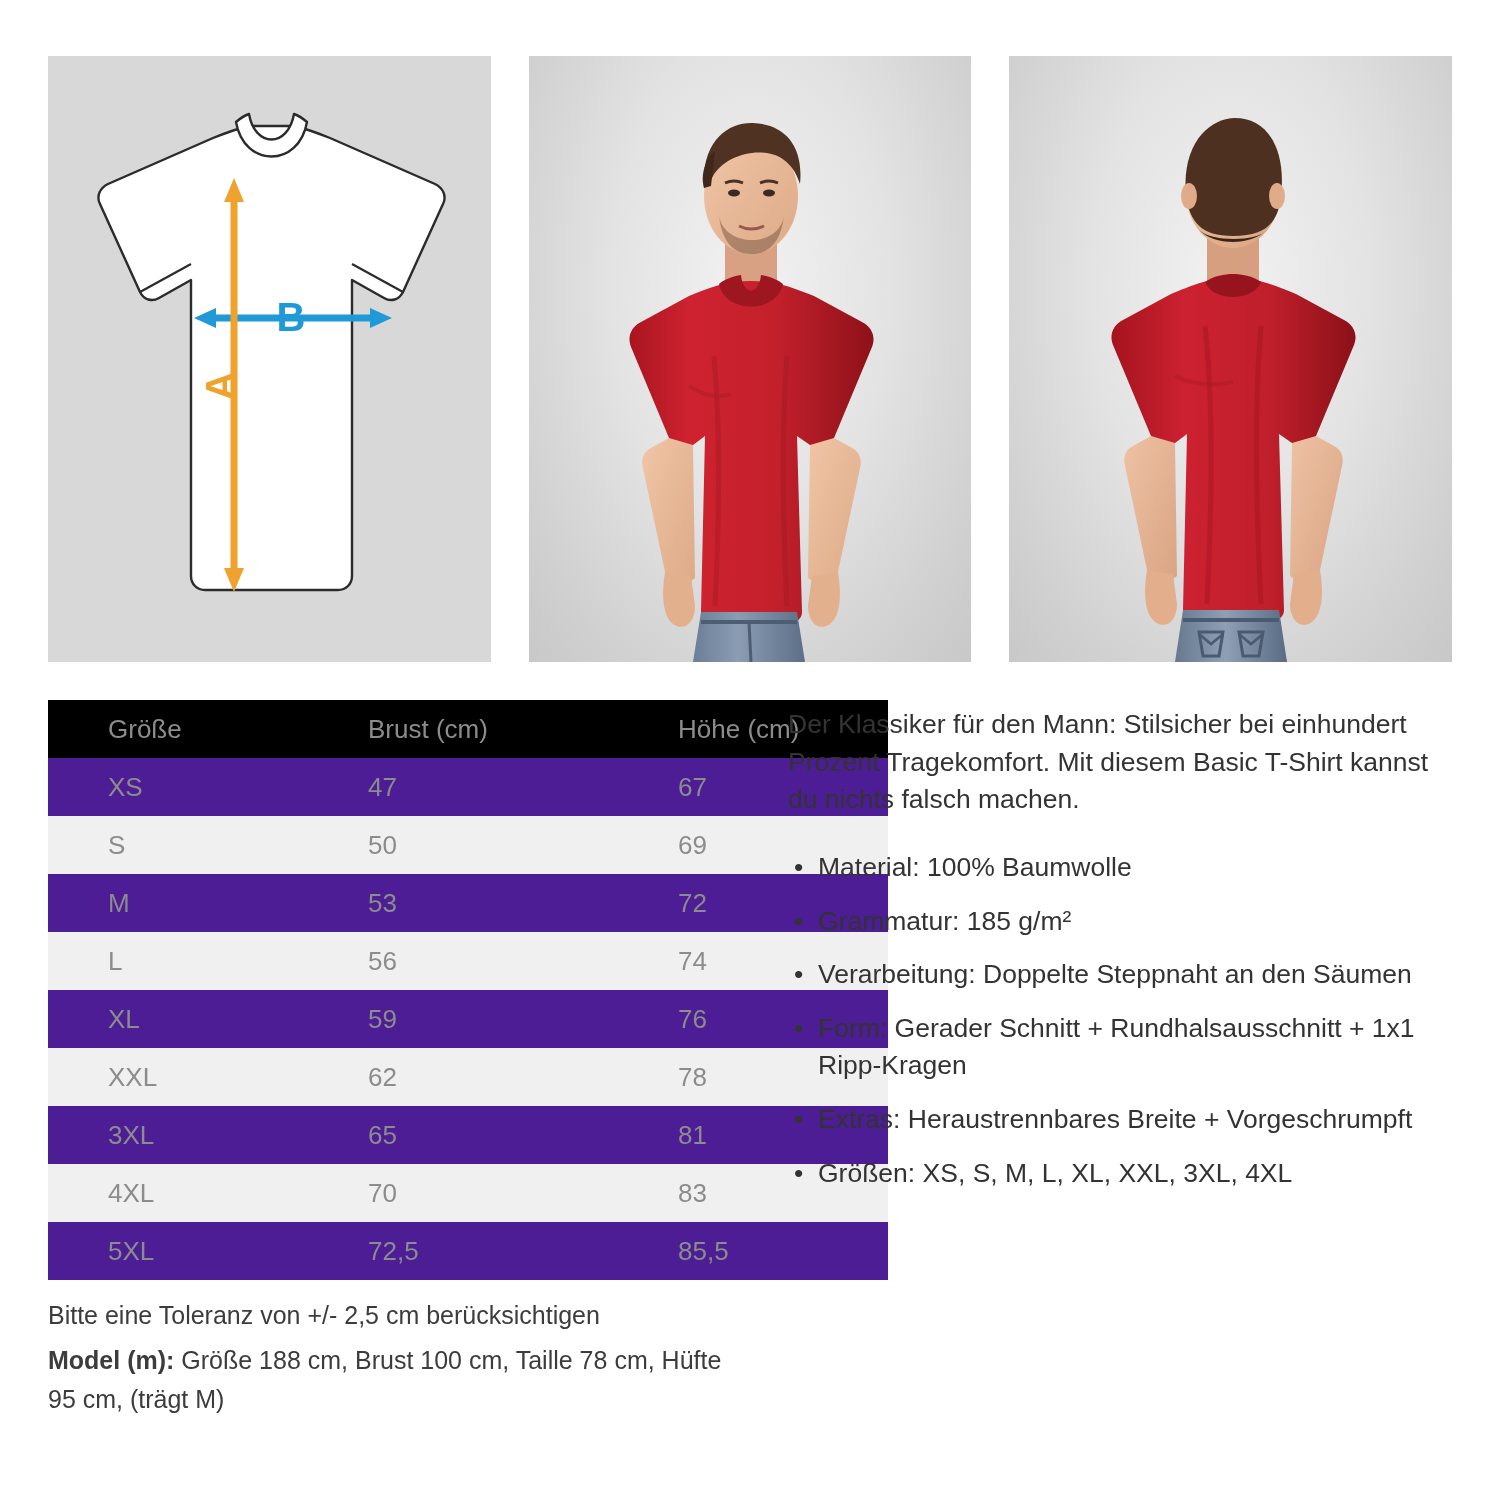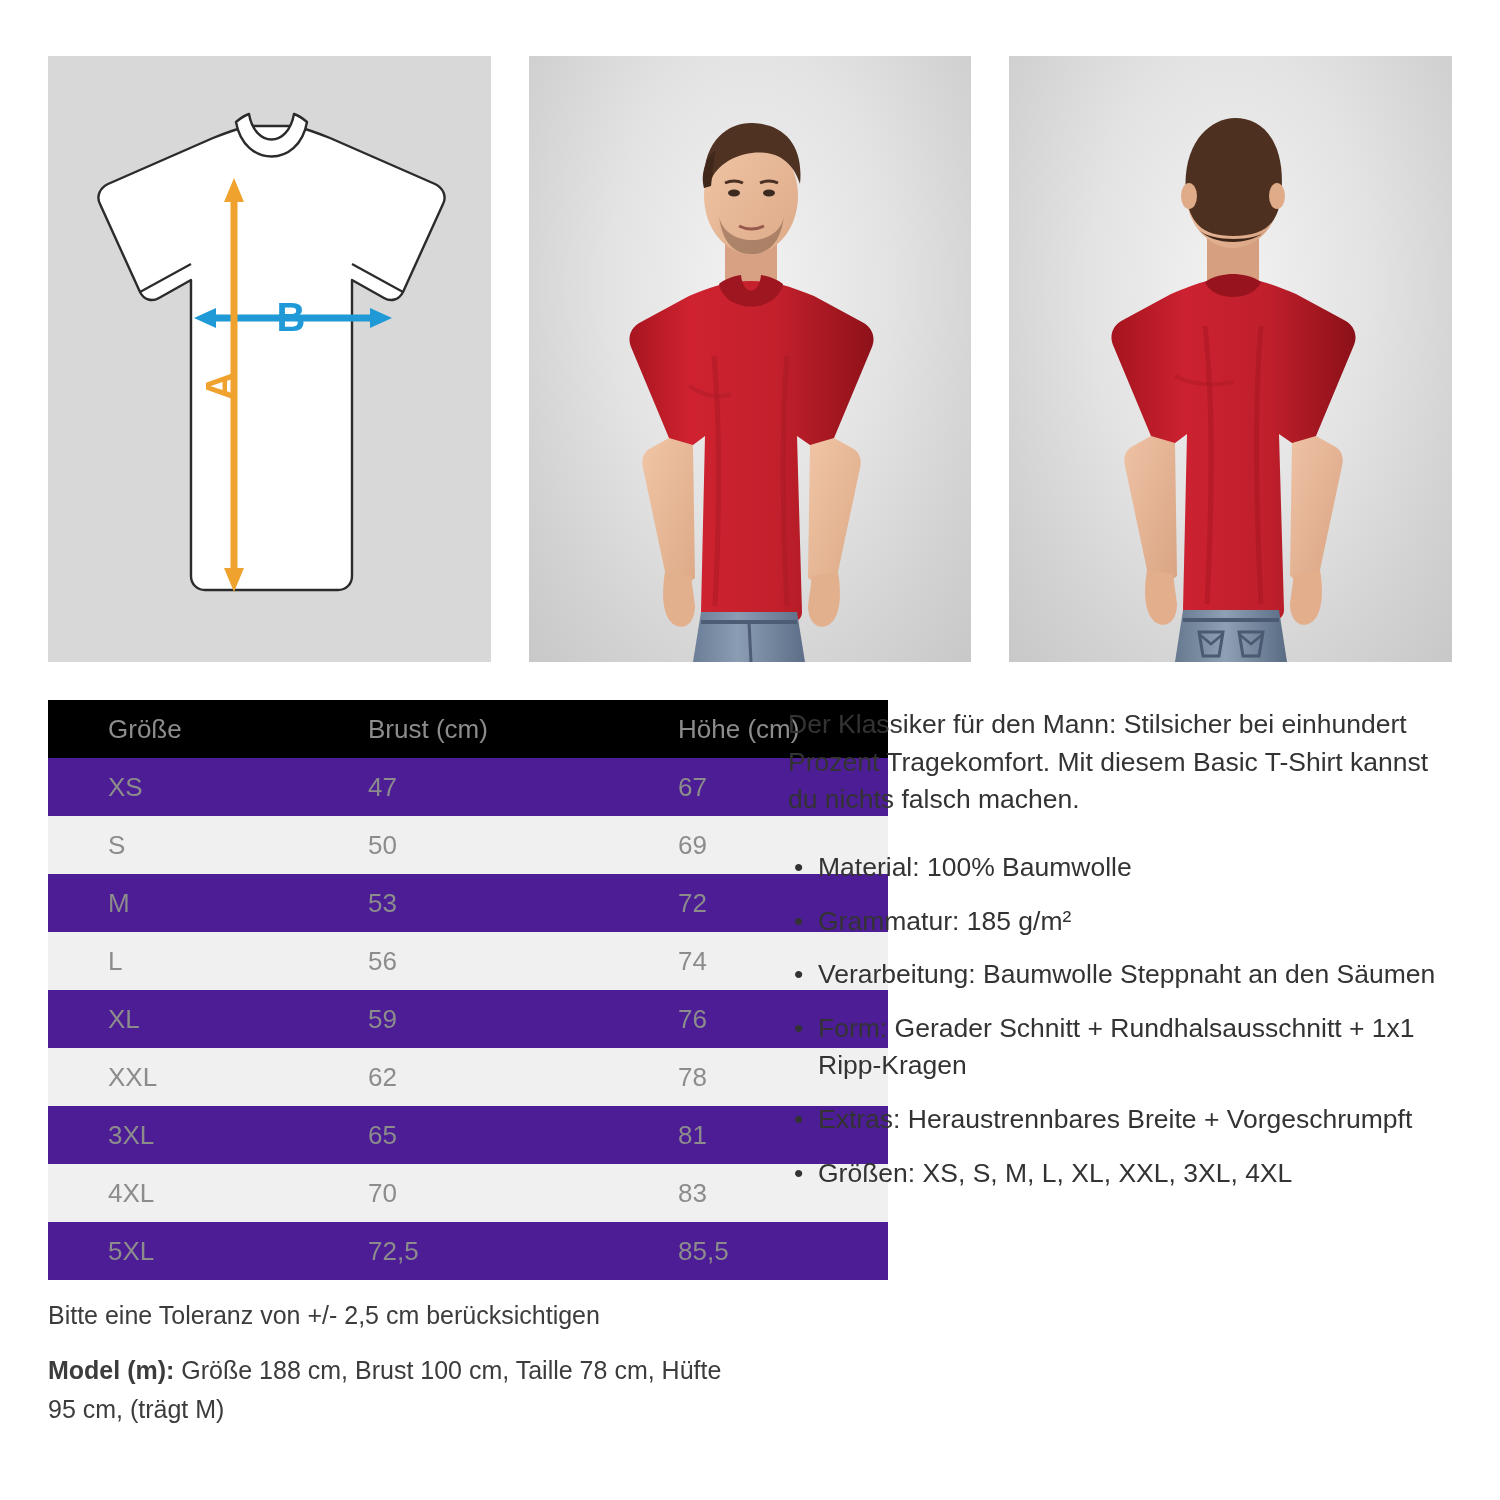--- a/index.html
+++ b/index.html
@@ -370,39 +370,39 @@
         </tr>
         <tr class="shade-b">
           <td>5XL</td>
           <td>72,5</td>
           <td>85,5</td>
         </tr>
       </tbody>
     </table>
 
     <div class="note">Bitte eine Toleranz von +/- 2,5 cm berücksichtigen</div>
-    <div class="note" style="margin-top:16px;">
+    <div class="note" style="margin-top:6px;">
       <b>Model (m):</b><span> Größe 188 cm, Brust 100 cm, Taille 78 cm, Hüfte 95 cm, (trägt M)</span>
     </div>
   </div>
 
   <div class="desc-col">
     <p class="desc-intro">Der Klassiker für den Mann: Stilsicher bei einhundert Prozent Tragekomfort. Mit diesem Basic T-Shirt kannst du nichts falsch machen.</p>
     <ul class="features">
       <li>
         <span class="bullet">•</span>
         <span>Material: 100% Baumwolle</span>
       </li>
       <li>
         <span class="bullet">•</span>
         <span>Grammatur: 185 g/m²</span>
       </li>
       <li>
         <span class="bullet">•</span>
-        <span>Verarbeitung: Baumwolle Steppnaht an den Säumen</span>
+        <span>Verarbeitung: Doppelte Steppnaht an den Säumen</span>
       </li>
       <li>
         <span class="bullet">•</span>
         <span>Form: Gerader Schnitt + Rundhalsausschnitt + 1x1 Ripp-Kragen</span>
       </li>
       <li>
         <span class="bullet">•</span>
         <span>Extras: Heraustrennbares Breite + Vorgeschrumpft</span>
       </li>
       <li>

